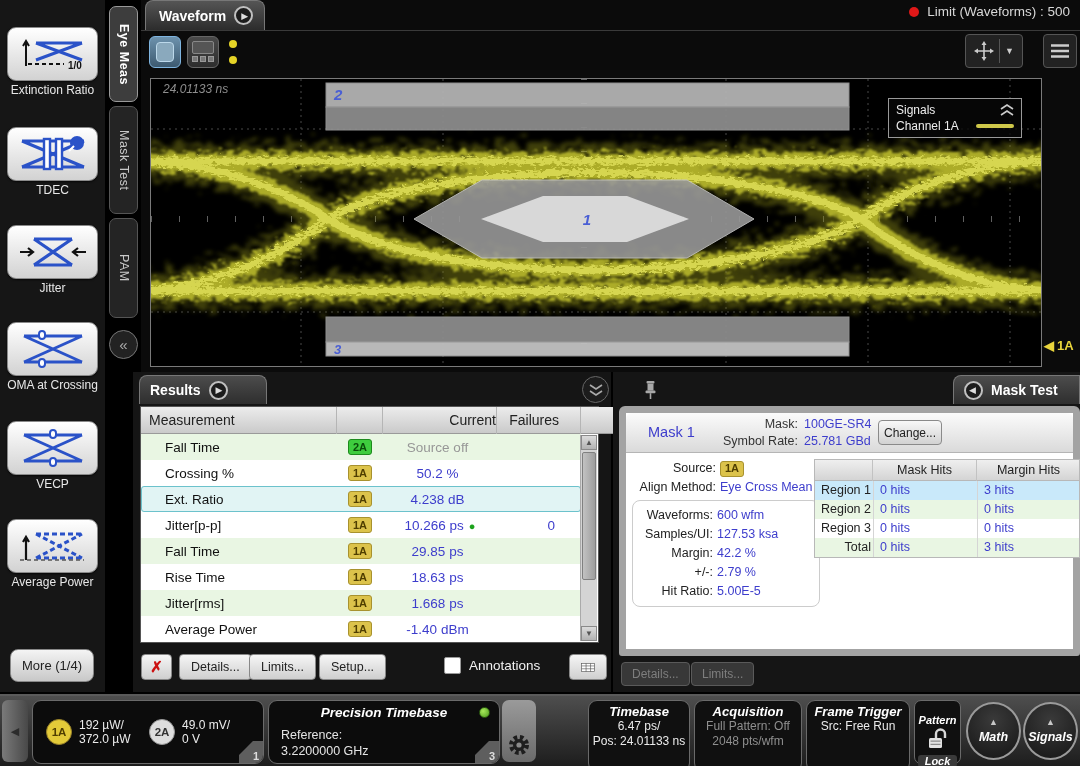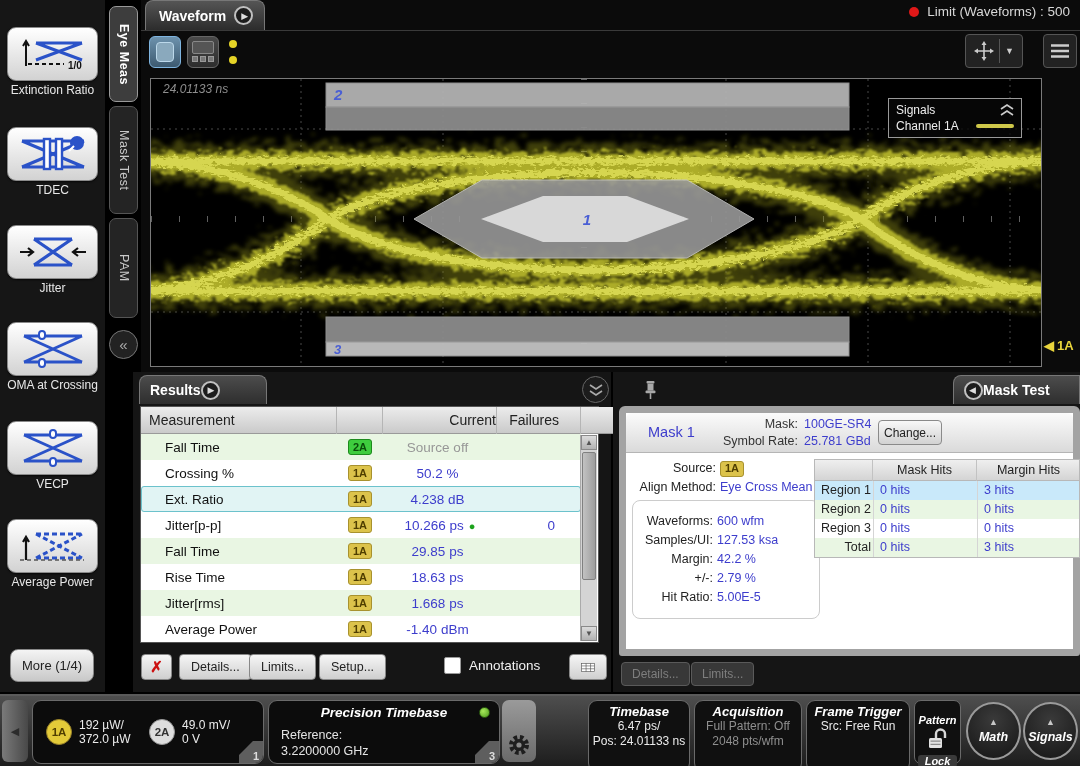--- a/index.html
+++ b/index.html
@@ -47,21 +47,21 @@
   
   #plot{left:9px;top:78px;width:892px;height:289px;background:#000;border:1px solid #7a7a7a;cursor:crosshair}
   #timestamp{left:12px;top:3px;font-size:12px;font-style:italic;color:#8d8d8d}
   #legend{right:19px;top:19px;width:134px;height:40px;border:1px solid #999;background:rgba(8,8,8,.8);padding:3px 7px;font-size:12px;color:#eee}
   #legend .lrow{display:flex;align-items:center;justify-content:space-between;height:16px}
   #legend .swatch{width:38px;height:4px;background:#cfc84a;border-radius:2px}
   #marker-1a{left:903px;top:338px;display:flex;align-items:center;gap:3px;color:#e8d43c;font-size:13px;font-weight:bold;cursor:pointer}
 
   
   #results-panel{left:133px;top:372px;width:478px;height:320px;background:#151515}
-  .paneltab{position:absolute;top:3px;height:29px;background:linear-gradient(#4c4c4c,#2e2e2e);border:1px solid #777;border-bottom:none;display:flex;align-items:center;padding:4px 10px;cursor:pointer}
+  .paneltab{position:absolute;top:3px;height:29px;background:linear-gradient(#4c4c4c,#2e2e2e);border:1px solid #777;border-bottom:none;display:flex;align-items:center;gap:8px;padding:4px 10px;cursor:pointer}
   #results-tab{left:6px;width:128px;border-radius:8px 8px 0 0}
   .paneltab .tabname{font-size:14px;font-weight:bold;color:#fff}
   #chev-btn{left:449px;top:4px;width:27px;height:27px;border:1px solid #666;border-radius:50%;background:#1c1c1c;display:flex;align-items:center;justify-content:center;cursor:pointer}
   #rtable{left:7px;top:34px;width:459px;height:237px;background:#fff;border:1px solid #555;font-size:13.5px;color:#111}
   .thead{display:grid;grid-template-columns:196px 46px 114px 84px;height:27px;background:linear-gradient(#ececec,#cacaca);border-bottom:1px solid #9a9a9a;align-items:center;font-size:14px;color:#222;width:472px}
   .thead .c1{padding-left:8px}.thead .c3{text-align:right}.thead .c4{text-align:right;padding-right:21px}
   .thead>div{border-right:1px solid #b5b5b5;height:27px;line-height:27px}
   .trow{display:grid;grid-template-columns:196px 46px 114px 84px;height:26px;align-items:center;width:440px;background:#fff;cursor:pointer}
   .trow.alt{background:#e9f6e3}
   .trow.sel{background:#e1f4f4;outline:1px solid #6cc2cc;outline-offset:-1px;border-radius:3px}
@@ -89,21 +89,21 @@
   #mask-card{left:6px;top:34px;width:461px;height:250px;background:#fff;border:7px solid #a3a3a3;border-radius:6px 6px 3px 3px;color:#1a1a1a;font-size:12.5px}
   #mc-head{position:relative;height:40px;background:linear-gradient(#fbfbfb,#dadada);border-bottom:1px solid #b5b5b5;border-radius:6px 6px 0 0}
   #mc-title{position:absolute;left:22px;top:11px;font-size:14.5px;color:#3d3dcc}
   .mh-labels{position:absolute;left:62px;top:3px;width:110px;text-align:right;line-height:17px;color:#333}
   .mh-values{position:absolute;left:178px;top:3px;line-height:17px;color:#3d3dcc}
   #change-btn{position:absolute;left:252px;top:7px;width:64px;height:25px;background:linear-gradient(#f8f8f8,#d2d2d2);border:1px solid #8a8a8a;border-radius:4px;font-size:12px;color:#222;display:flex;align-items:center;justify-content:center;cursor:pointer}
   #mc-info{position:absolute;left:6px;top:46px;width:188px;line-height:19px}
   .mrow{display:flex;align-items:center}
   .mlab{width:88px;text-align:right;color:#222;flex:none;padding-right:4px}
   .mval{color:#3d3dcc}
-  #mc-box{border:1px solid #ccc;border-radius:8px;margin-top:3px;padding:11px 0}
+  #mc-box{border:1px solid #ccc;border-radius:8px;margin-top:3px;padding:5px 0}
   #mc-box .mlab{width:84px}
   #hits{position:absolute;left:188px;top:46px;width:266px;border:1px solid #b8b8b8}
   .hhead{display:grid;grid-template-columns:58px 104px 104px;height:21px;line-height:21px;background:linear-gradient(#efefef,#d4d4d4);border-bottom:1px solid #b8b8b8}
   .hhead div{text-align:center;color:#222;border-right:1px solid #c2c2c2}
   .hrow{display:grid;grid-template-columns:58px 104px 104px;height:19px;line-height:19px;background:#fff;cursor:pointer}
   .hrow.alt{background:#e9f6e3}
   .hrow.hl{background:#c9e9fa}
   .hrow .hl1{text-align:right;color:#222;padding-right:2px}
   .hrow .hv{color:#3d3dcc;padding-left:6px;border-left:1px solid #d5d5d5}
   .dbtn{position:absolute;top:290px;height:24px;background:#383838;border:1px solid #5a5a5a;border-radius:4px;color:#7e7e7e;font-size:12px;display:flex;align-items:center;padding:0 10px}

